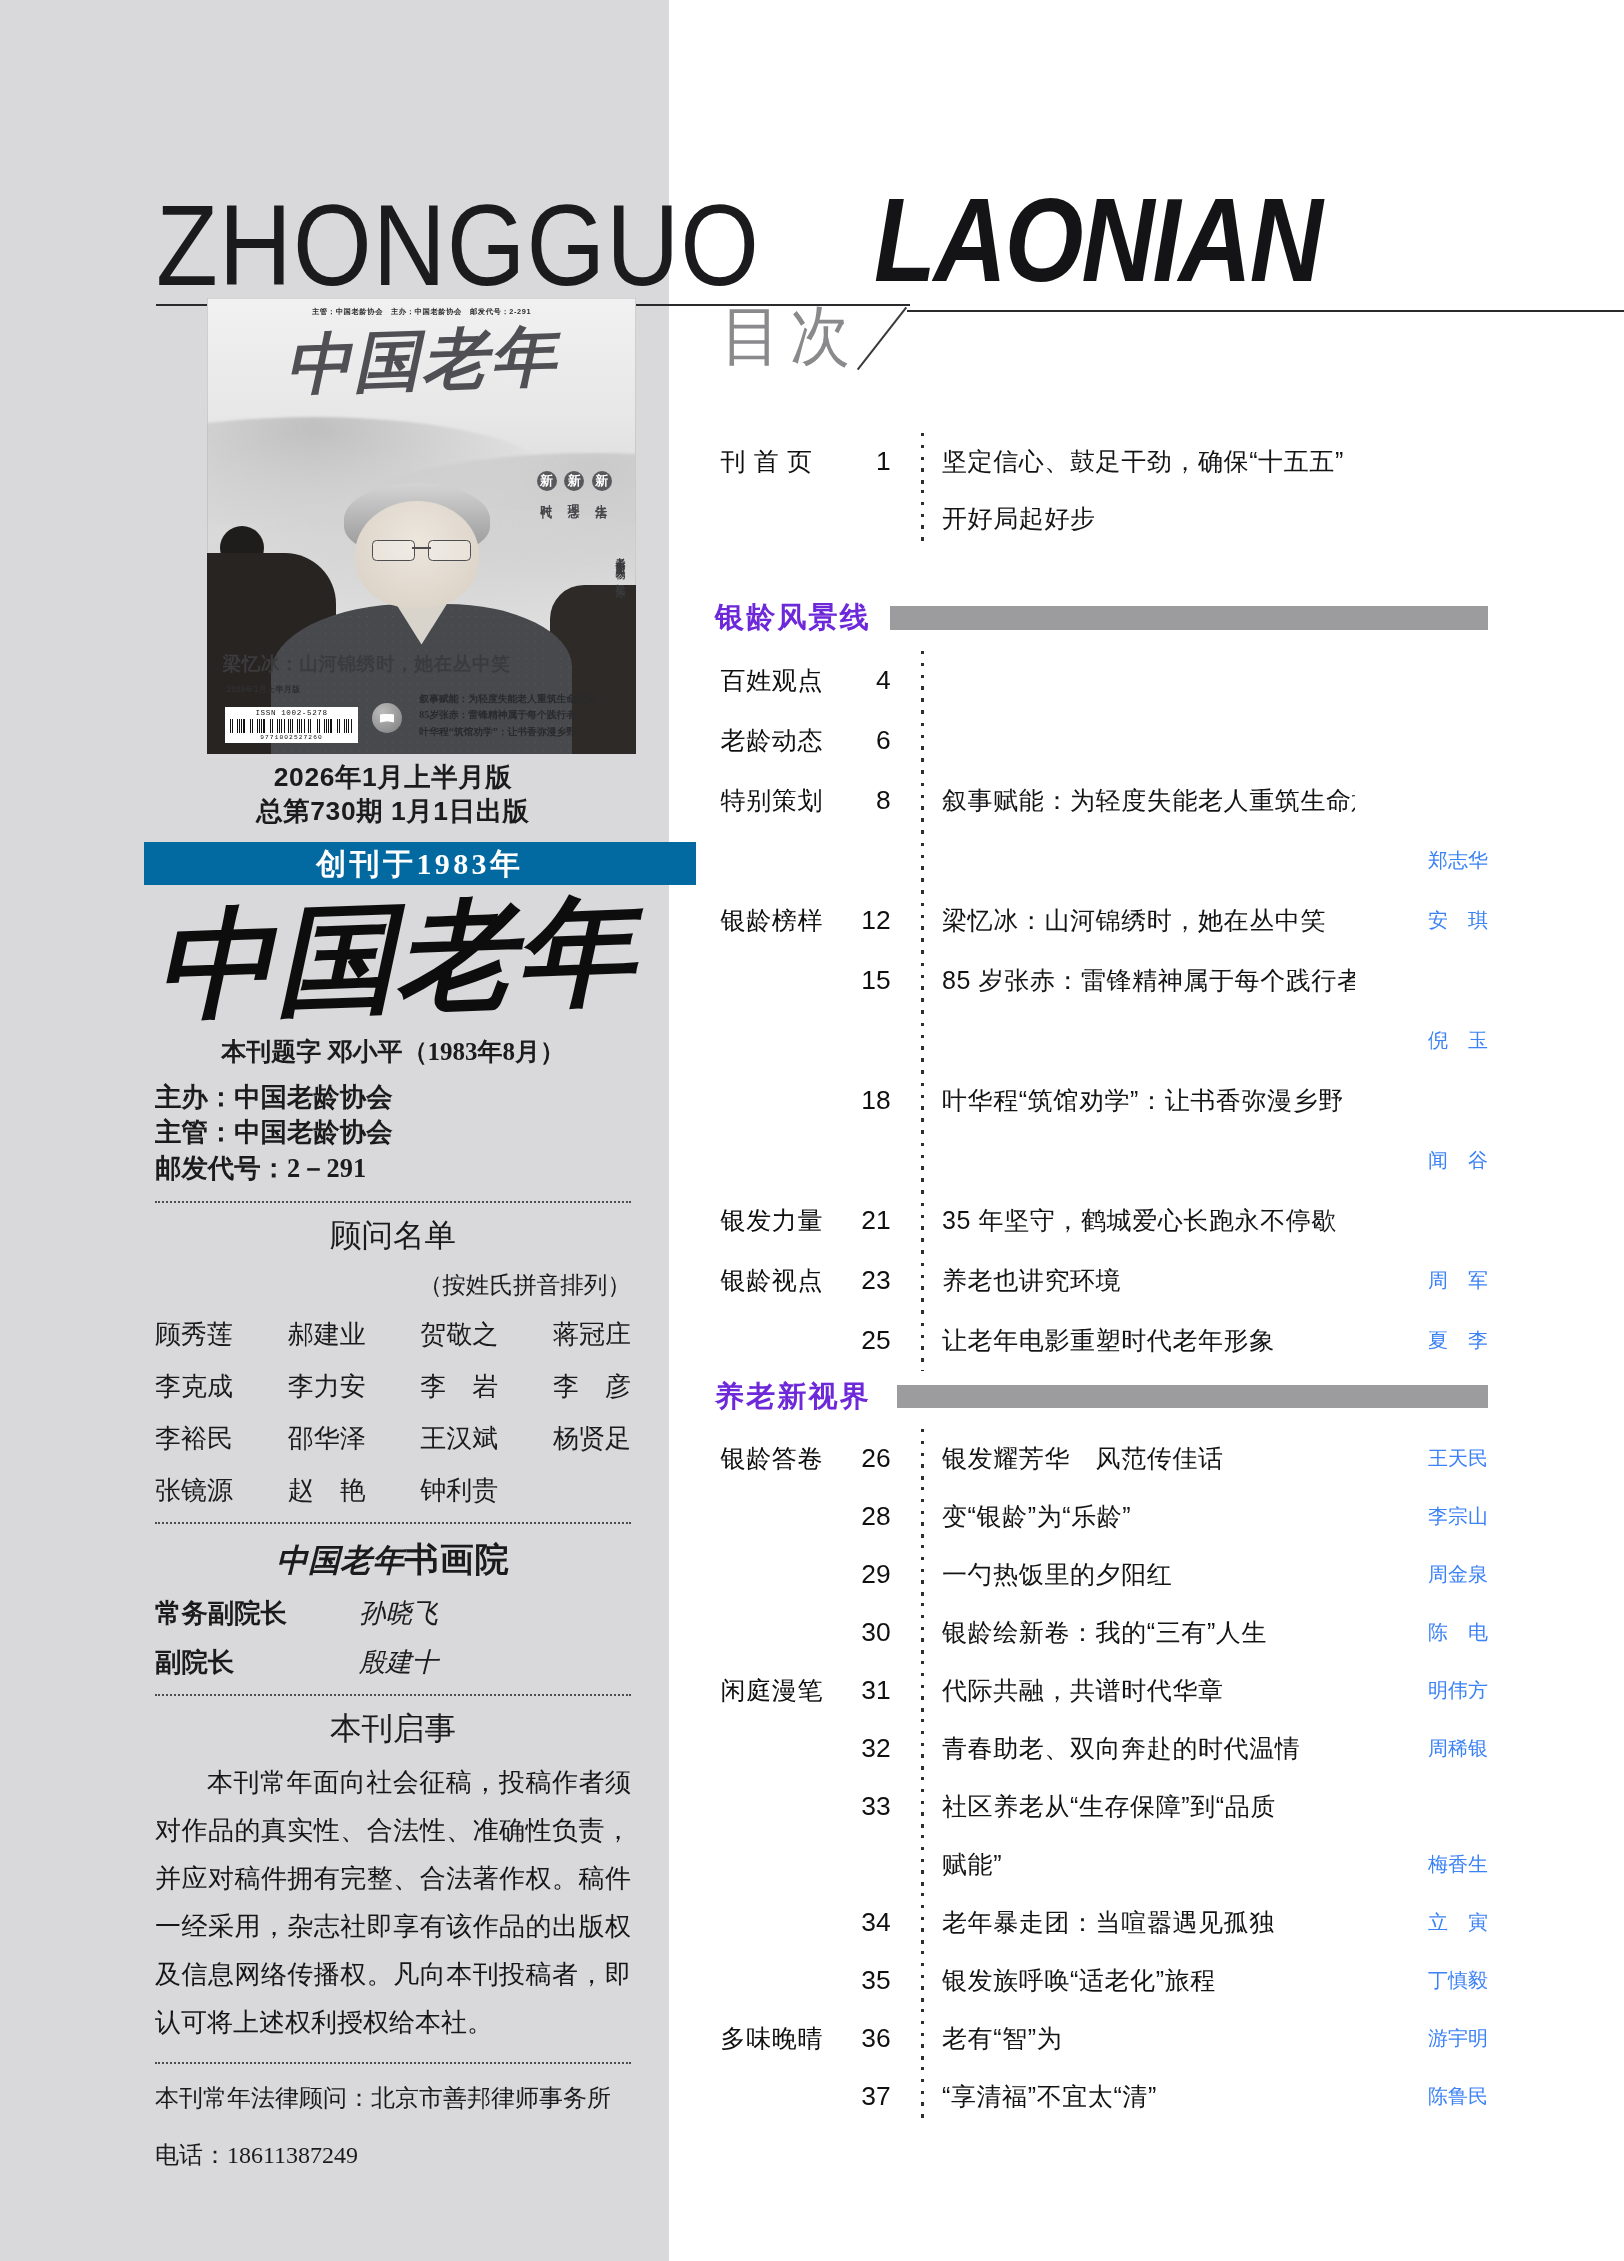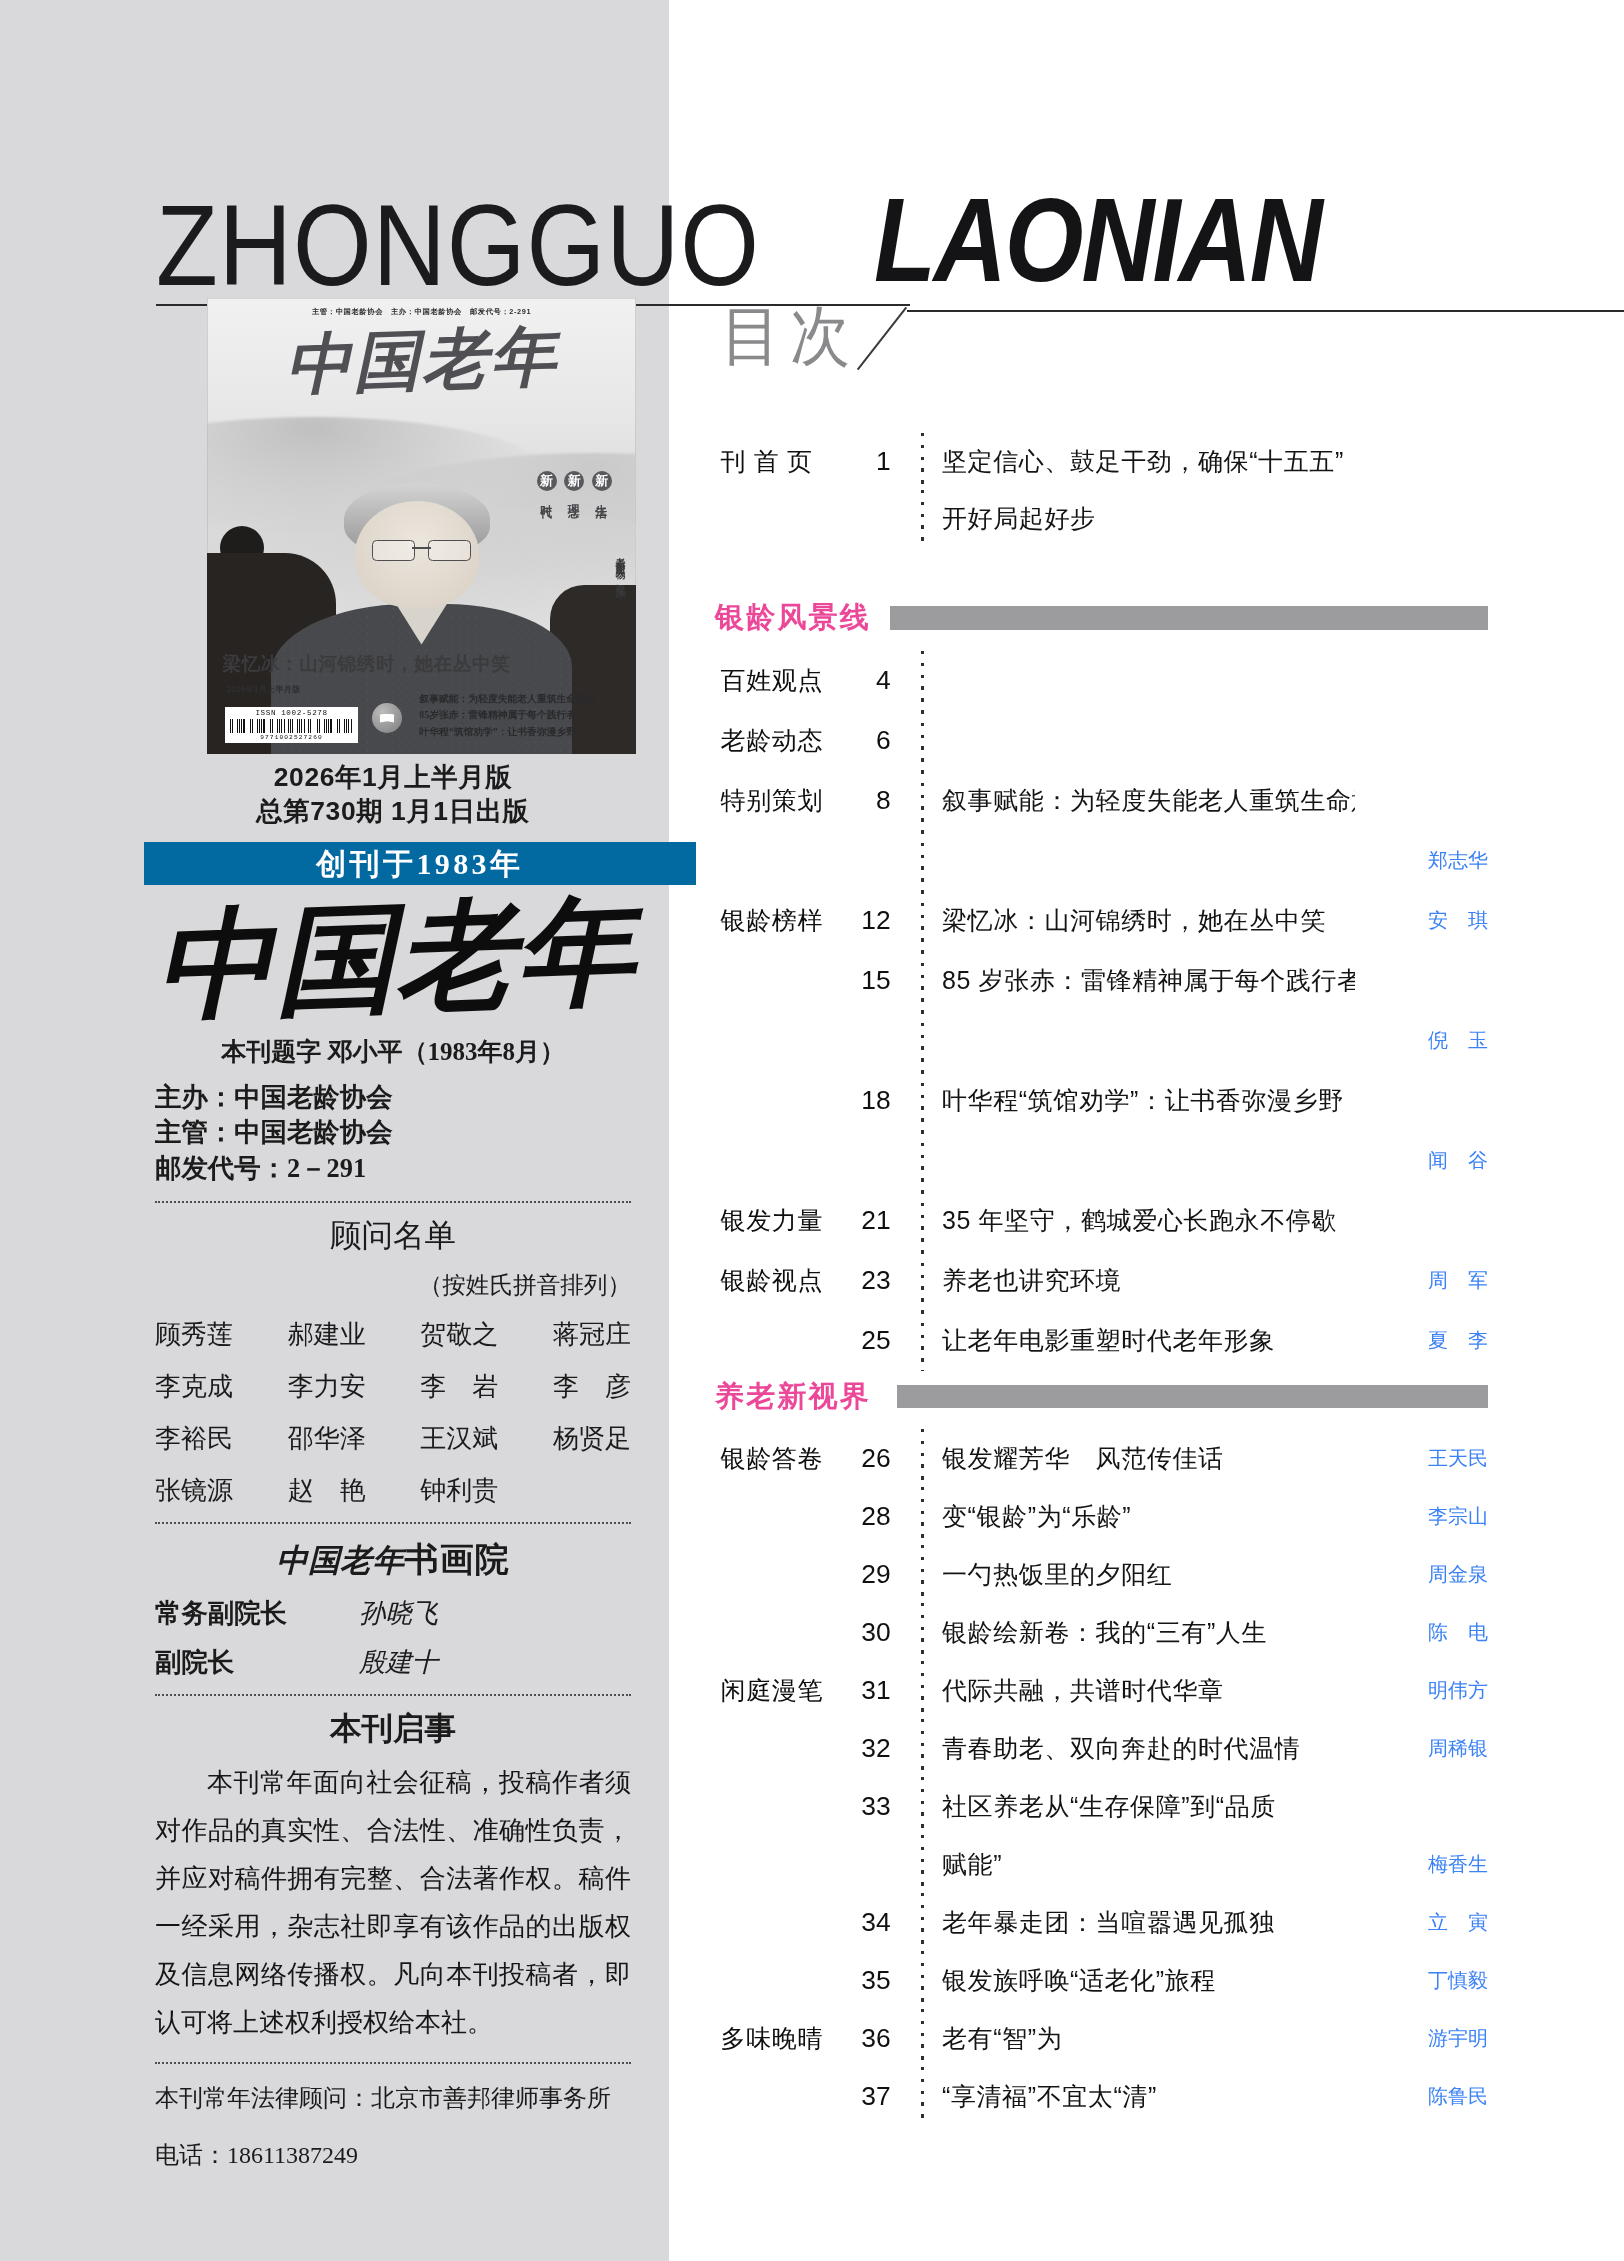--- a/index.html
+++ b/index.html
@@ -98,31 +98,31 @@
   .dash-div { margin-top:14.6px; border-top:2.2px dotted #4d4d4f; height:0; }
   .adv-title { margin-top:12.4px; text-align:center; font-family:"Liberation Serif",serif; font-weight:400; font-size:31.5px; }
   .adv-note { margin-top:12px; text-align:right; font-family:"Liberation Serif",serif; font-size:23.6px; }
   .adv-grid { margin-top:15.7px; display:grid; grid-template-columns:repeat(4,max-content); justify-content:space-between; row-gap:17px; font-family:"Liberation Serif",serif; font-size:26px; }
   .academy { margin-top:12.4px; text-align:center; }
   .academy .scr { font-family:"Liberation Serif",serif; font-style:italic; font-weight:700; font-size:31.5px; letter-spacing:0.6px; }
   .academy .rest { font-family:"Liberation Serif",serif; font-weight:700; font-size:34px; letter-spacing:1.1px; }
   .role-row { margin-top:13.5px; display:flex; font-family:"Liberation Serif",serif; font-size:26.4px; }
   .role-row .role { flex:0 0 204px; font-weight:700; }
   .role-row .name { font-style:italic; }
-  .notice-title { margin-top:11.2px; text-align:center; font-family:"Liberation Serif",serif; font-weight:700; font-size:31.5px; }
+  .notice-title { margin-top:11.2px; text-align:center; font-family:"Liberation Serif",serif; font-weight:400; font-size:31.5px; }
   .notice-body {
     margin-top:9px; font-family:"Liberation Serif",serif; font-size:26px; line-height:1.85;
     text-align:justify; text-indent:2em; color:#161617;
   }
   .legal-line { margin-top:13.5px; font-family:"Liberation Serif",serif; font-size:24px; line-height:1.8; }
 
   
   .toc { left:715px; top:433px; width:773px; }
   .sec-header { display:flex; align-items:center; height:34px; margin-bottom:15.7px; }
-  .sec-label { font-size:29px; font-weight:700; color:#ec4899; letter-spacing:2.2px; white-space:nowrap; }
+  .sec-label { font-size:29px; font-weight:700; color:#6d28d9; letter-spacing:2.2px; white-space:nowrap; }
   .sec-bar { flex:1; height:23.6px; background:#9c9c9e; margin-left:19px; }
   .section.s1 .sec-header { margin-top:54px; }
   .section.s2 .sec-header { margin-top:9px;gap:7px; }
   .toc-row { display:flex; align-items:center; }
   .section.s0 .toc-row { height:57px; }
   .section.s1 .toc-row { height:60px;justify-content:space-between; }
   .section.s2 .toc-row { height:58px; }
   .cat { flex:0 0 129px; padding-left:5.6px; font-size:25px; color:#0f0f10; letter-spacing:0.6px; white-space:nowrap; }
   .pg  { flex:0 0 41px; text-align:right; font-size:26.4px; color:#101011; }
   .dotcol { align-self:stretch; flex:0 0 3.4px; margin:0 0 0 30px; background:repeating-linear-gradient(180deg,#2e2e30 0 3.4px,rgba(0,0,0,0) 3.4px 11.8px); }

